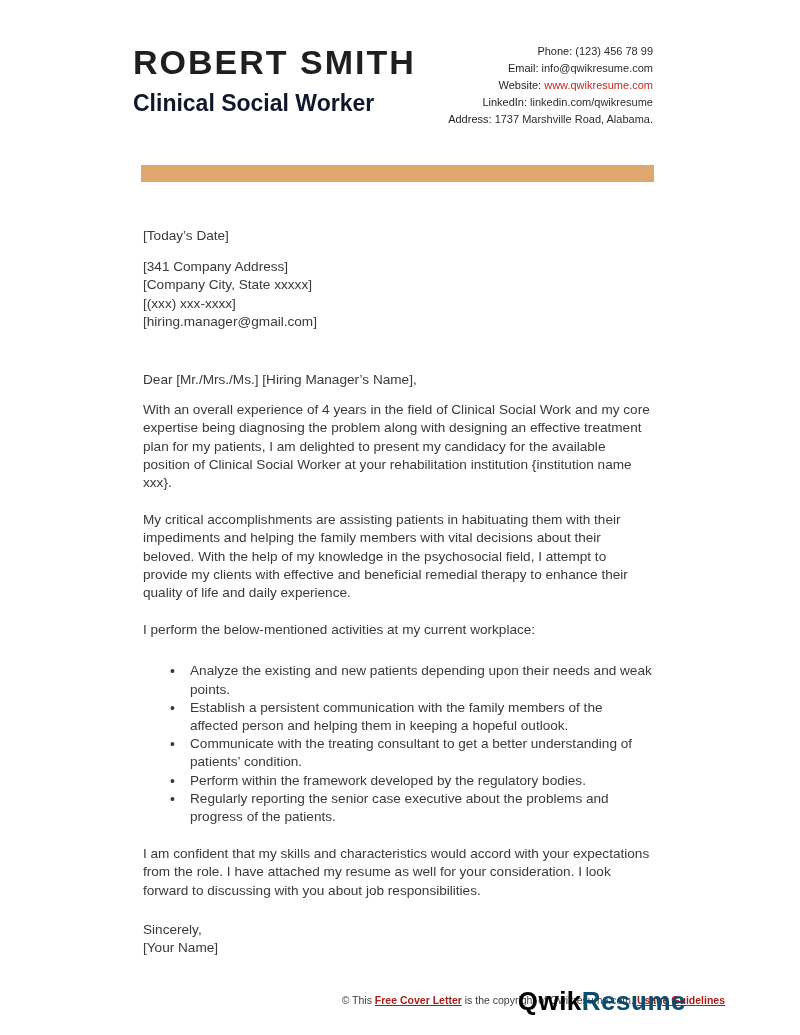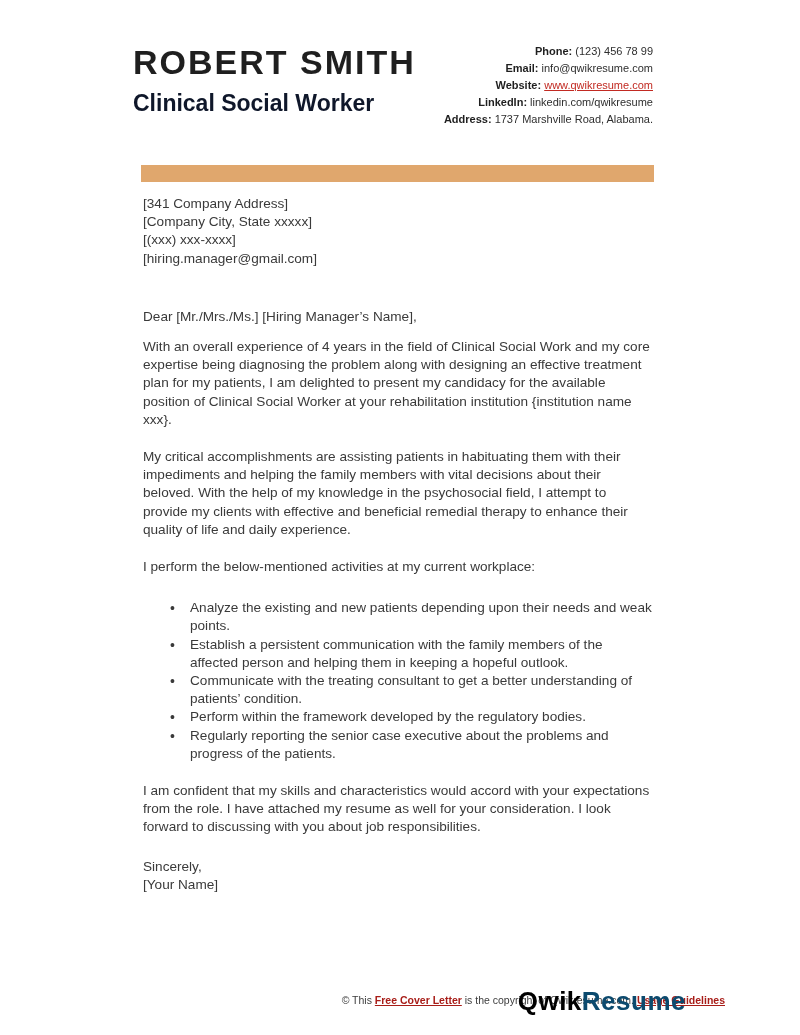--- a/index.html
+++ b/index.html
@@ -36,25 +36,24 @@
     color: #0f172a;
     line-height: 1.1;
   }
   .contact-block {
     text-align: right;
     font-size: 11px;
     line-height: 17px;
     color: #2e2e2e;
     padding-top: 1px;
   }
-  .contact-row .clabel { font-weight: bold; color: #1f1f1f; }
+  .contact-row .clabel { font-weight: normal; color: #1f1f1f; }
   .contact-row .cvalue { color: #2e2e2e; }
   .contact-row .cvalue.link {
     color: #c22a22;
-    text-decoration: underline;
     cursor: pointer;
   }
   
   .accent-bar {
     margin: 37px 77px 0 72px;
     height: 17px;
     background: #e0a76d;
   }
   
   .letter {
@@ -152,20 +151,21 @@
       <div class="contact-row">
         <span class="clabel">Address:</span>
         <span class="cvalue">1737 Marshville Road, Alabama.</span>
       </div>
     </div>
   </div>
 
   <div class="accent-bar"></div>
 
   <div class="letter">
+    <div class="date-line">[Today’s Date]</div>
 
     <div class="recipient-block">
       <div>[341 Company Address]</div>
       <div>[Company City, State xxxxx]</div>
       <div>[(xxx) xxx-xxxx]</div>
       <div>[hiring.manager@gmail.com]</div>
     </div>
 
     <div class="salutation">Dear [Mr./Mrs./Ms.] [Hiring Manager’s Name],</div>
 

